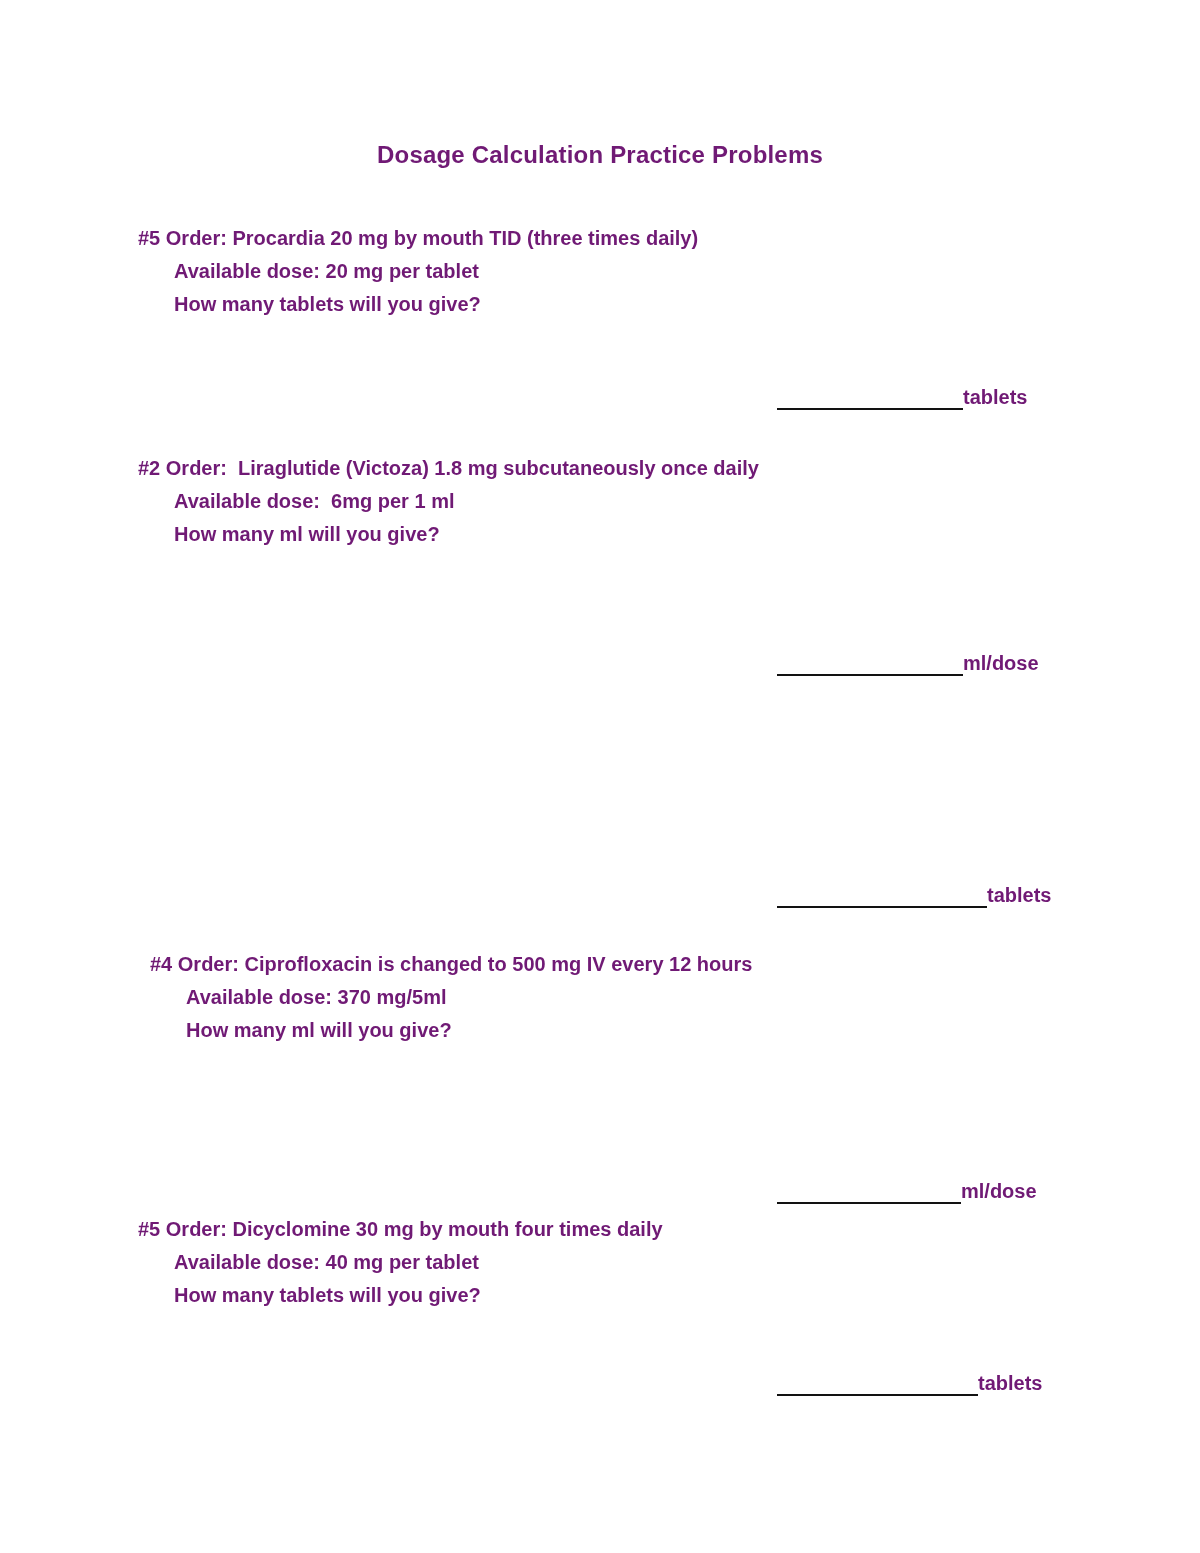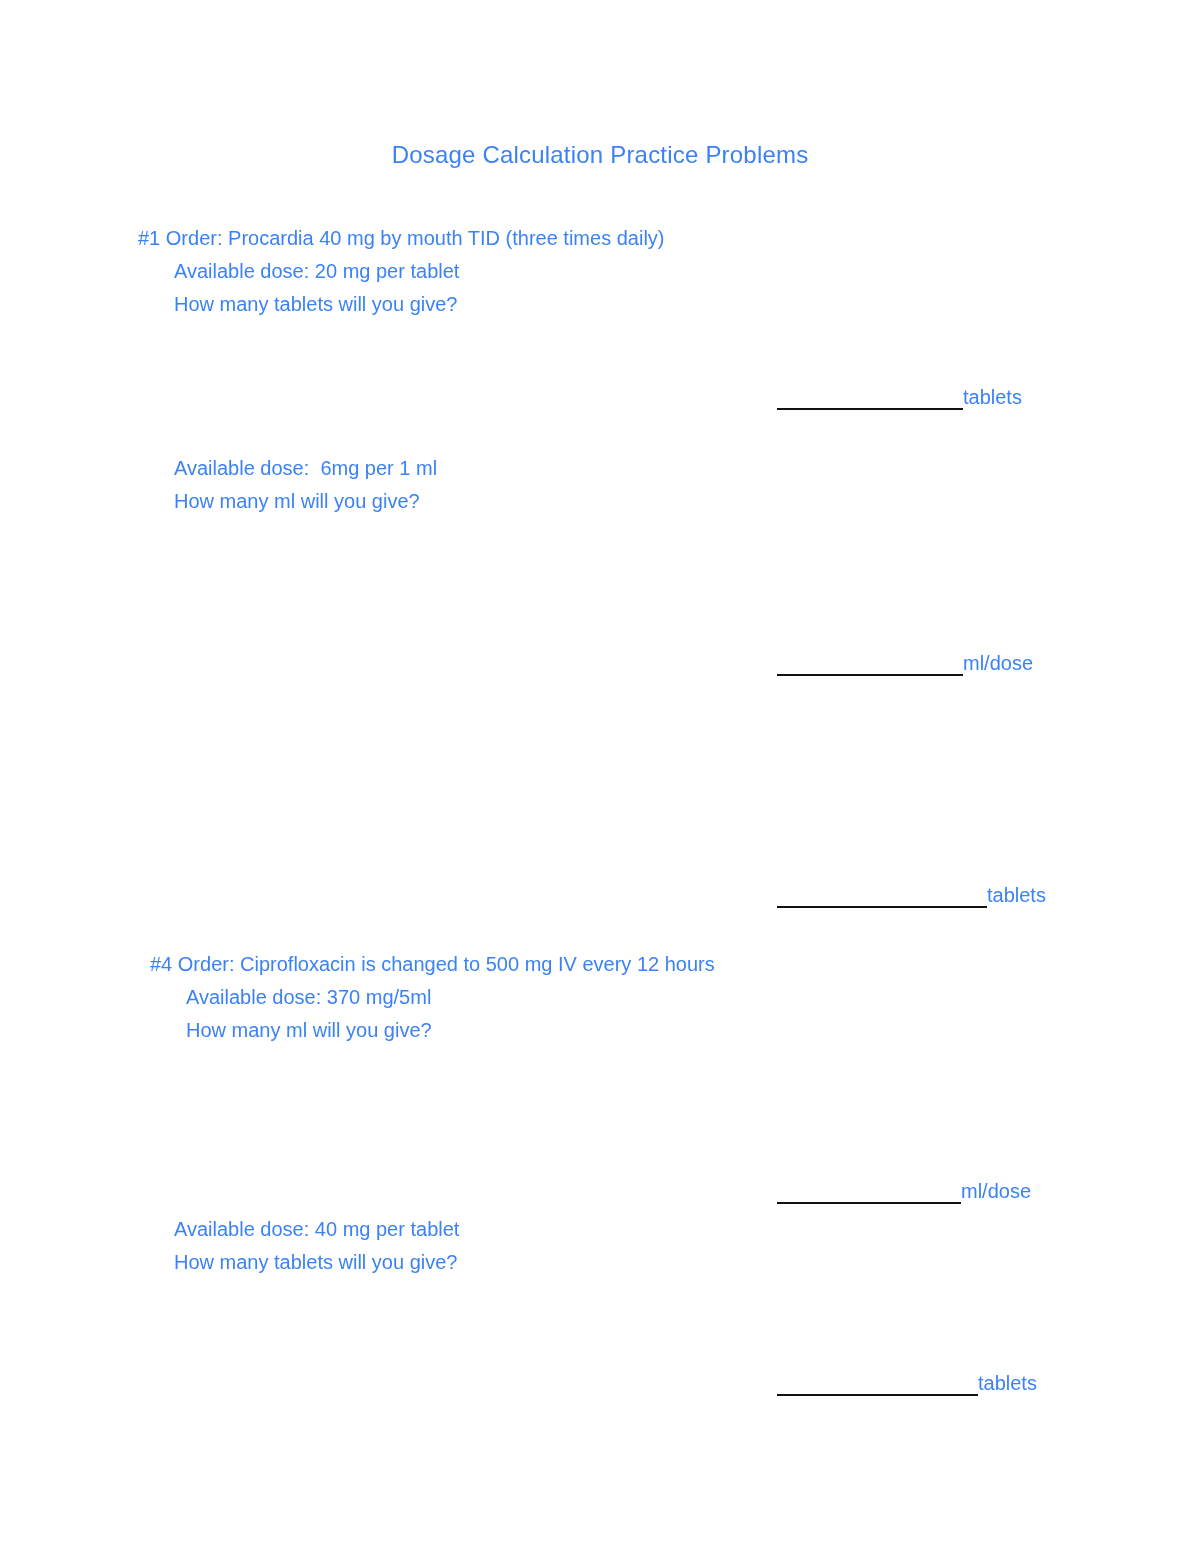--- a/index.html
+++ b/index.html
@@ -6,22 +6,22 @@
     margin: 0;
     padding: 0;
     background: #ffffff;
   }
   .page {
     position: relative;
     width: 1200px;
     height: 1553px;
     background: #ffffff;
     font-family: "Liberation Sans", sans-serif;
-    font-weight: 400;
-    color: #3b82f6;
+    font-weight: 700;
+    color: #701a75;
     overflow: hidden;
   }
   .doc-title {
     position: absolute;
     top: 141px;
     left: 0;
     width: 100%;
     text-align: center;
     font-size: 24px;
     letter-spacing: 0.2px;
@@ -75,30 +75,31 @@
   #a5 .answer-blank { width: 201px; }
 </style>
 </head>
 <body>
 
 <div class="page">
 
   <div class="doc-title">Dosage Calculation Practice Problems</div>
 
   <div class="problem" id="p1">
-    <div class="line">#1 Order: Procardia 40 mg by mouth TID (three times daily)</div>
+    <div class="line">#5 Order: Procardia 20 mg by mouth TID (three times daily)</div>
     <div class="line indent">Available dose: 20 mg per tablet</div>
     <div class="line indent">How many tablets will you give?</div>
   </div>
   <div class="answer-row" id="a1">
     <span class="answer-blank"></span>
     <span class="answer-unit">tablets</span>
   </div>
 
   <div class="problem" id="p2">
+    <div class="line">#2 Order:  Liraglutide (Victoza) 1.8 mg subcutaneously once daily</div>
     <div class="line indent">Available dose:  6mg per 1 ml</div>
     <div class="line indent">How many ml will you give?</div>
   </div>
   <div class="answer-row" id="a2">
     <span class="answer-blank"></span>
     <span class="answer-unit">ml/dose</span>
   </div>
 
   <div class="answer-row" id="a3">
     <span class="answer-blank"></span>
@@ -109,20 +110,21 @@
     <div class="line">#4 Order: Ciprofloxacin is changed to 500 mg IV every 12 hours</div>
     <div class="line indent">Available dose: 370 mg/5ml</div>
     <div class="line indent">How many ml will you give?</div>
   </div>
   <div class="answer-row" id="a4">
     <span class="answer-blank"></span>
     <span class="answer-unit">ml/dose</span>
   </div>
 
   <div class="problem" id="p5">
+    <div class="line">#5 Order: Dicyclomine 30 mg by mouth four times daily</div>
     <div class="line indent">Available dose: 40 mg per tablet</div>
     <div class="line indent">How many tablets will you give?</div>
   </div>
   <div class="answer-row" id="a5">
     <span class="answer-blank"></span>
     <span class="answer-unit">tablets</span>
   </div>
 
 </div>
 

